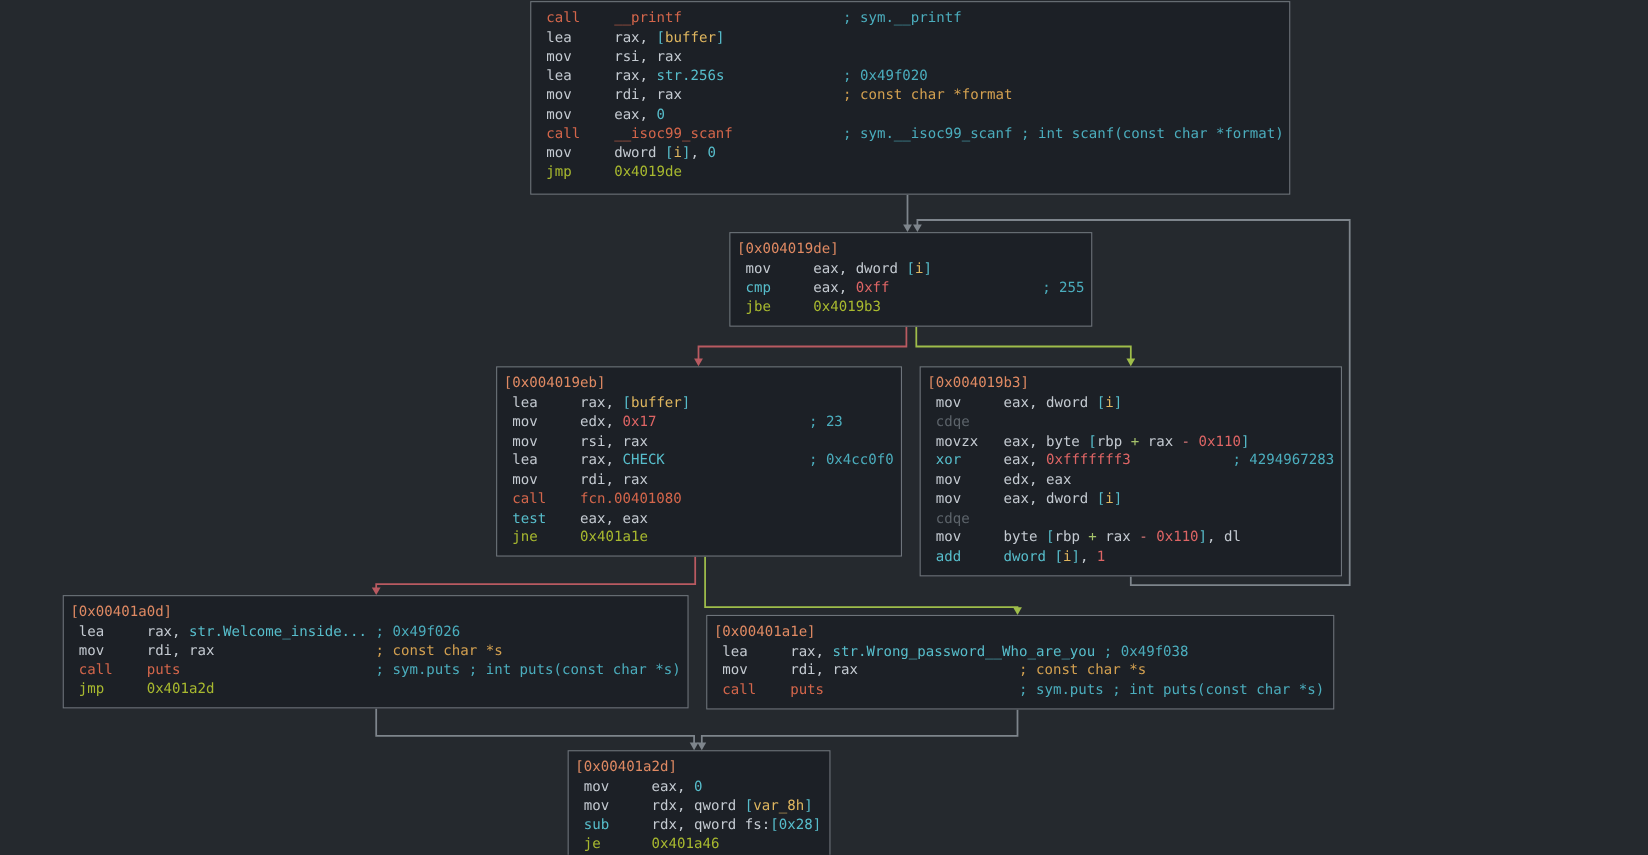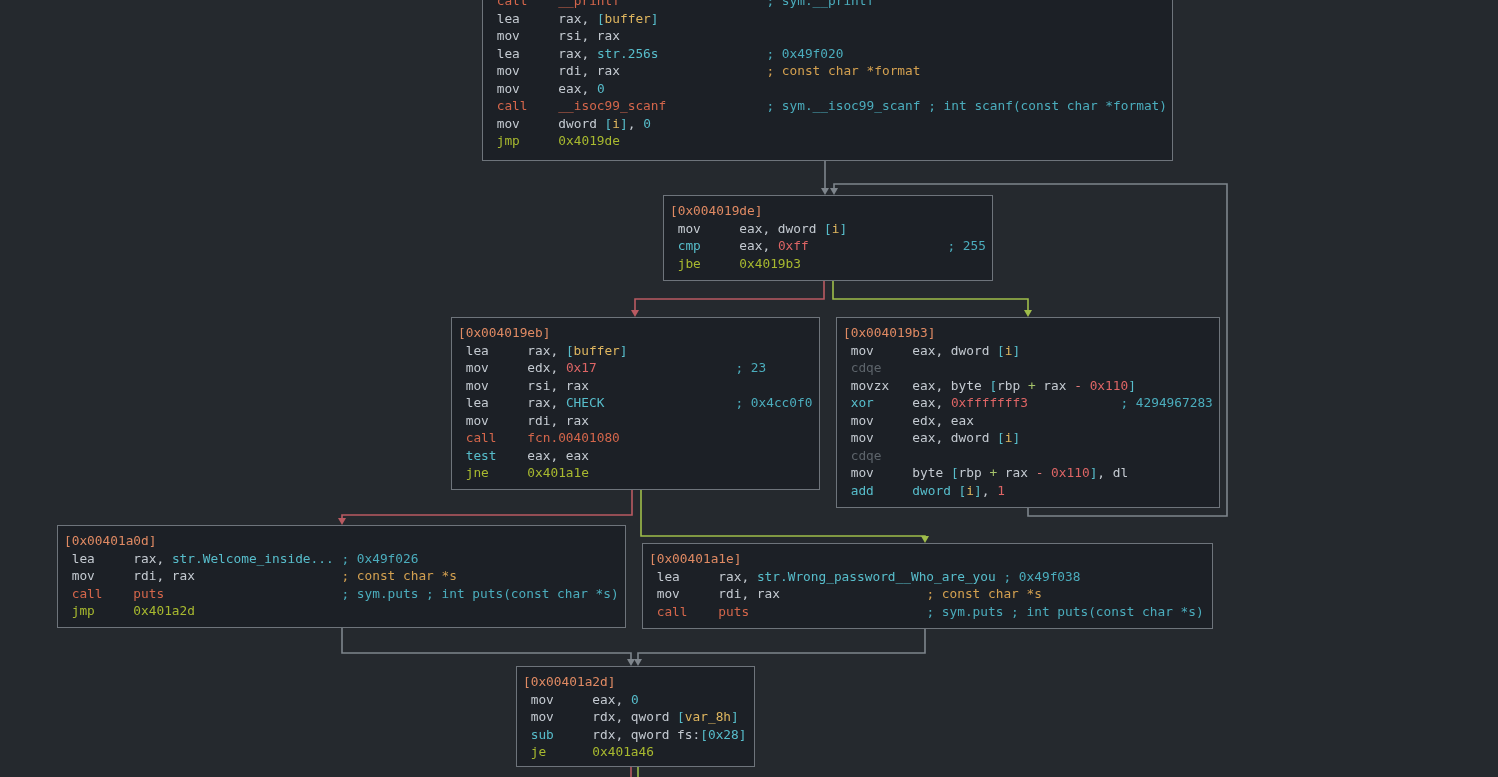--- a/index.html
+++ b/index.html
@@ -1,21 +1,21 @@
 <!DOCTYPE html>
 <html style="--plain: #c4cad1; --call: #d4664b; --jump: #a8b92f; --op: #57bdcb; --num: #de6565; --var: #dfb65f; --sym: #57bdcb; --comment: #4badbd; --arg_comment: #d3a050; --dim: #5d646b; --bracket: #57bdcb; --plus: #a5c26a; --minus: #de7979; --cyan_value: #57bdcb; --header: #e08a63; --edge_gray: #7e858c; --edge_red: #b95a61; --edge_green: #9fbd4a; --canvas-bg: #25292e; --block-bg: #1c2026; --block-border: #6e747b;"><head>
 <meta charset="utf-8">
 <style>
   html,body{margin:0;padding:0;}
   body{
     width:1498px;height:777px;
     background:var(--canvas-bg,#25292e);
     overflow:hidden;position:relative;
   }
-  #graph{position:absolute;left:0;top:0;width:1498px;height:749px;}
+  #graph{position:absolute;left:0;top:16px;width:1498px;height:749px;}
   #edges{position:absolute;left:0;top:0;}
   .block{
     position:absolute;
     background:var(--block-bg,#1c2026);
     border:1px solid var(--block-border,#6e747b);
     box-sizing:border-box;
     padding:6px 0 0 6px;
     font-family:"DejaVu Sans Mono",monospace;
     font-size:12.8px;
     line-height:17.5px;

